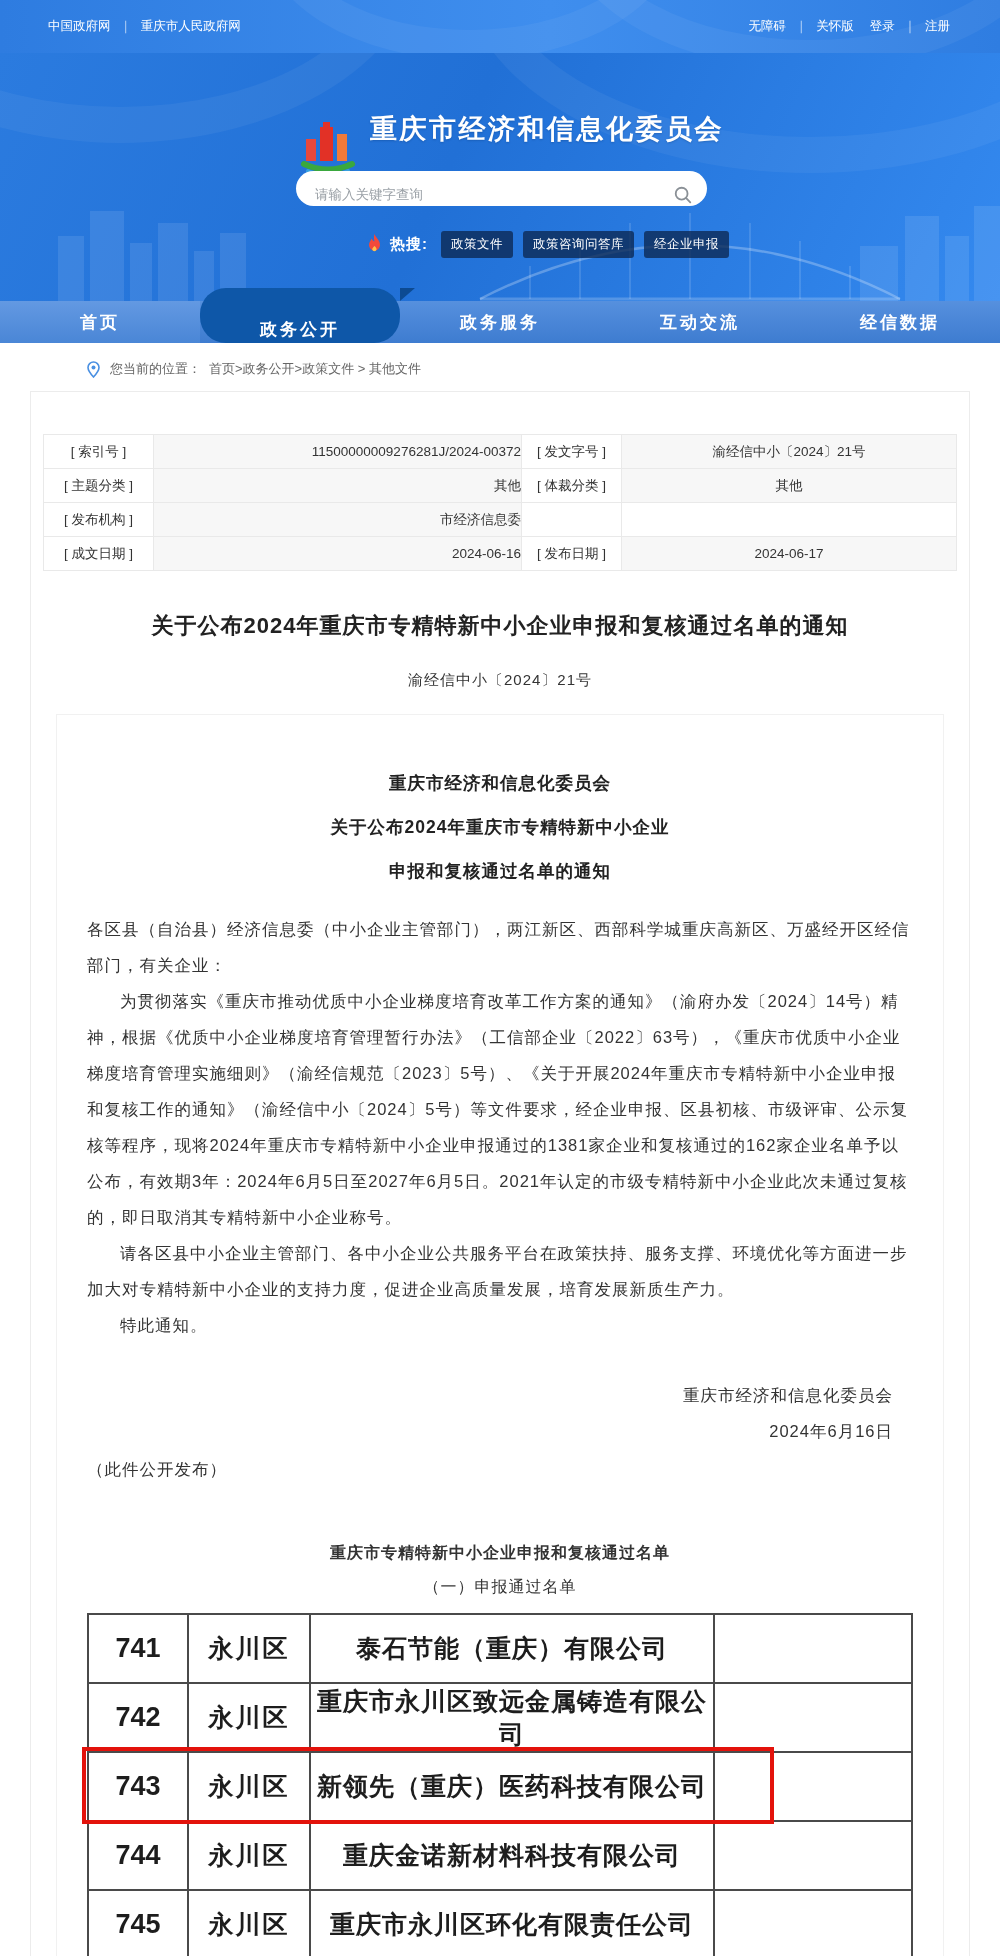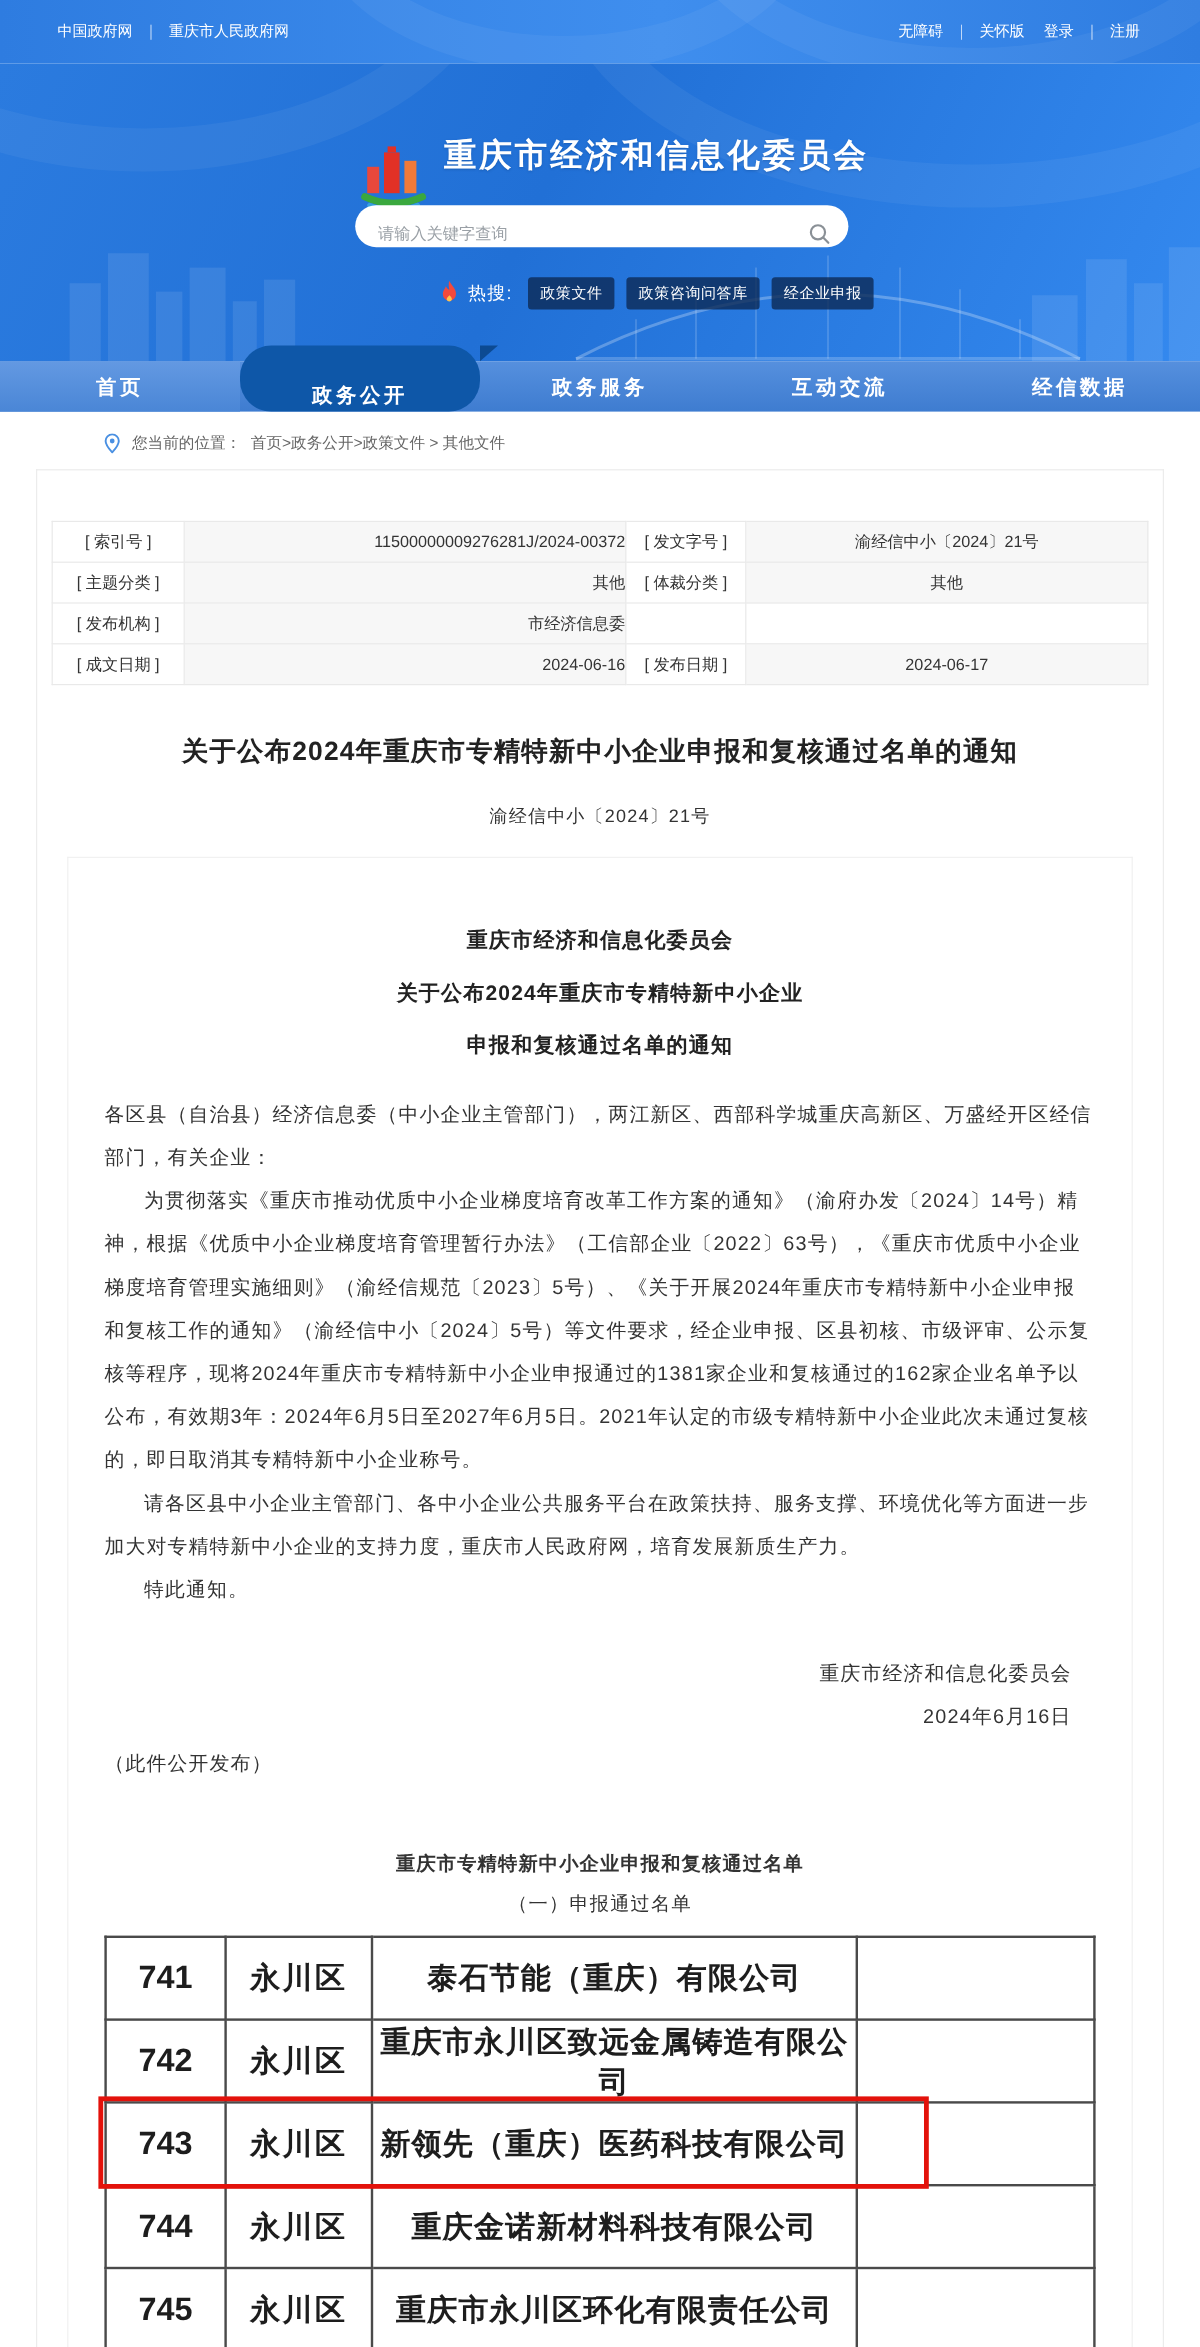--- a/index.html
+++ b/index.html
@@ -38,21 +38,21 @@
   .search-wrap{
     position:absolute; left:296px; top:118px; width:411px; height:35px;
     background:#fff; border-radius:18px; display:flex; align-items:center;
     padding:12px 13px 0 19px;
   }
   .search-input{border:none; outline:none; flex:1; font-size:13.5px; color:#333; background:transparent;}
   .search-input::placeholder{color:#9aa0a6;}
   .search-btn{width:22px; height:22px; cursor:pointer; display:flex; align-items:center; justify-content:center;}
   .hot-row{position:absolute; left:366px; top:177px; height:28px; display:flex; align-items:center; color:#fff;}
   .flame{width:17px; height:20px; margin-right:7px;}
-  .hot-label{font-weight:normal; font-size:15px; margin-right:13px; letter-spacing:1px;}
+  .hot-label{font-weight:bold; font-size:15px; margin-right:13px; letter-spacing:1px;}
   .hot-btn{
     background:rgba(12,40,82,.78); color:#fff; font-size:12.5px;
     padding:5px 10px; border-radius:3px; margin-right:10px; cursor:pointer; letter-spacing:.5px;
   }
   
   .nav{height:42px; background:linear-gradient(180deg,#5690de,#3e7cd0); display:flex; position:relative;}
   .nav-item{
     flex:1; display:flex; align-items:center; justify-content:center;
     color:#fff; font-size:17px; font-weight:bold; letter-spacing:3px; cursor:pointer;
   }
@@ -243,21 +243,21 @@
   <h1 class="doc-title">关于公布2024年重庆市专精特新中小企业申报和复核通过名单的通知</h1>
   <div class="doc-number">渝经信中小〔2024〕21号</div>
 
   <div class="doc-box">
     <div class="inner-head">重庆市经济和信息化委员会</div>
     <div class="inner-head">关于公布2024年重庆市专精特新中小企业</div>
     <div class="inner-head">申报和复核通过名单的通知</div>
 
     <p class="doc-para p-first">各区县（自治县）经济信息委（中小企业主管部门），两江新区、西部科学城重庆高新区、万盛经开区经信部门，有关企业：</p>
     <p class="doc-para indent">为贯彻落实《重庆市推动优质中小企业梯度培育改革工作方案的通知》（渝府办发〔2024〕14号）精神，根据《优质中小企业梯度培育管理暂行办法》（工信部企业〔2022〕63号），《重庆市优质中小企业梯度培育管理实施细则》（渝经信规范〔2023〕5号）、《关于开展2024年重庆市专精特新中小企业申报和复核工作的通知》（渝经信中小〔2024〕5号）等文件要求，经企业申报、区县初核、市级评审、公示复核等程序，现将2024年重庆市专精特新中小企业申报通过的1381家企业和复核通过的162家企业名单予以公布，有效期3年：2024年6月5日至2027年6月5日。2021年认定的市级专精特新中小企业此次未通过复核的，即日取消其专精特新中小企业称号。</p>
-    <p class="doc-para indent">请各区县中小企业主管部门、各中小企业公共服务平台在政策扶持、服务支撑、环境优化等方面进一步加大对专精特新中小企业的支持力度，重庆市人民政府网，培育发展新质生产力。</p>
+    <p class="doc-para indent">请各区县中小企业主管部门、各中小企业公共服务平台在政策扶持、服务支撑、环境优化等方面进一步加大对专精特新中小企业的支持力度，促进企业高质量发展，培育发展新质生产力。</p>
     <p class="doc-para indent">特此通知。</p>
 
     <div class="sign-block">
       <div>重庆市经济和信息化委员会</div>
       <div>2024年6月16日</div>
     </div>
 
     <p class="public-note">（此件公开发布）</p>
 
     <div class="list-title">重庆市专精特新中小企业申报和复核通过名单</div>

